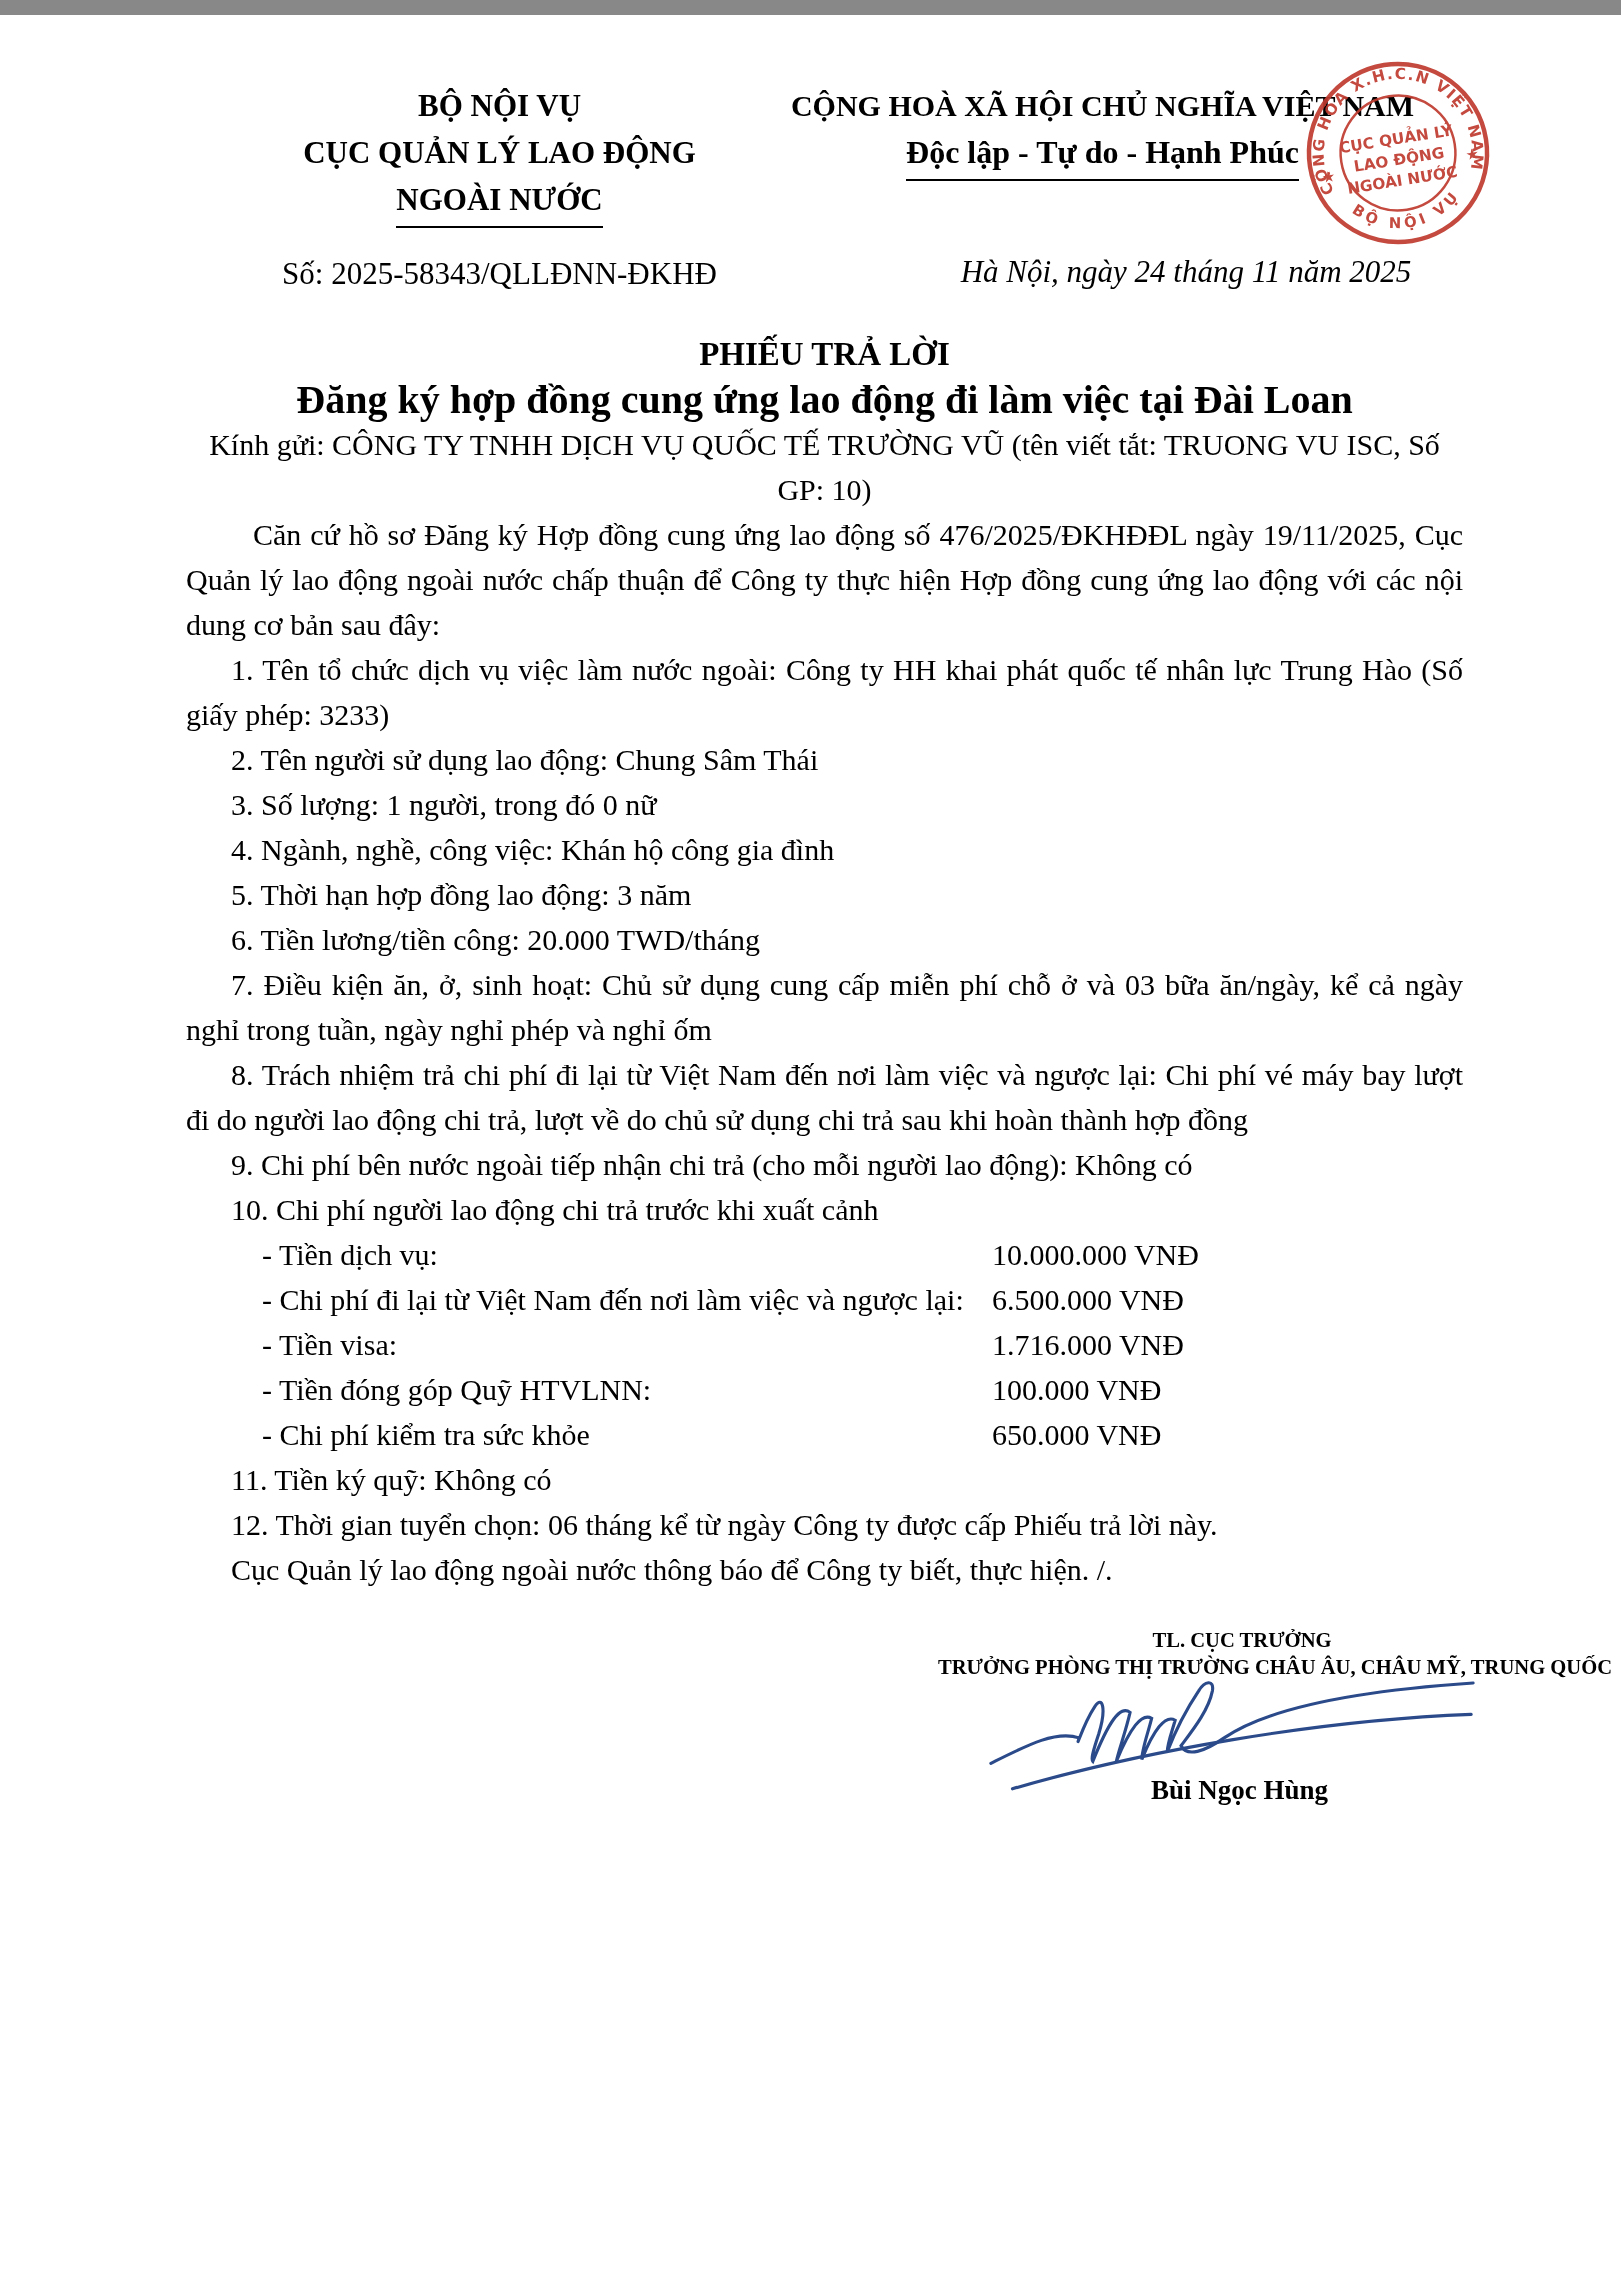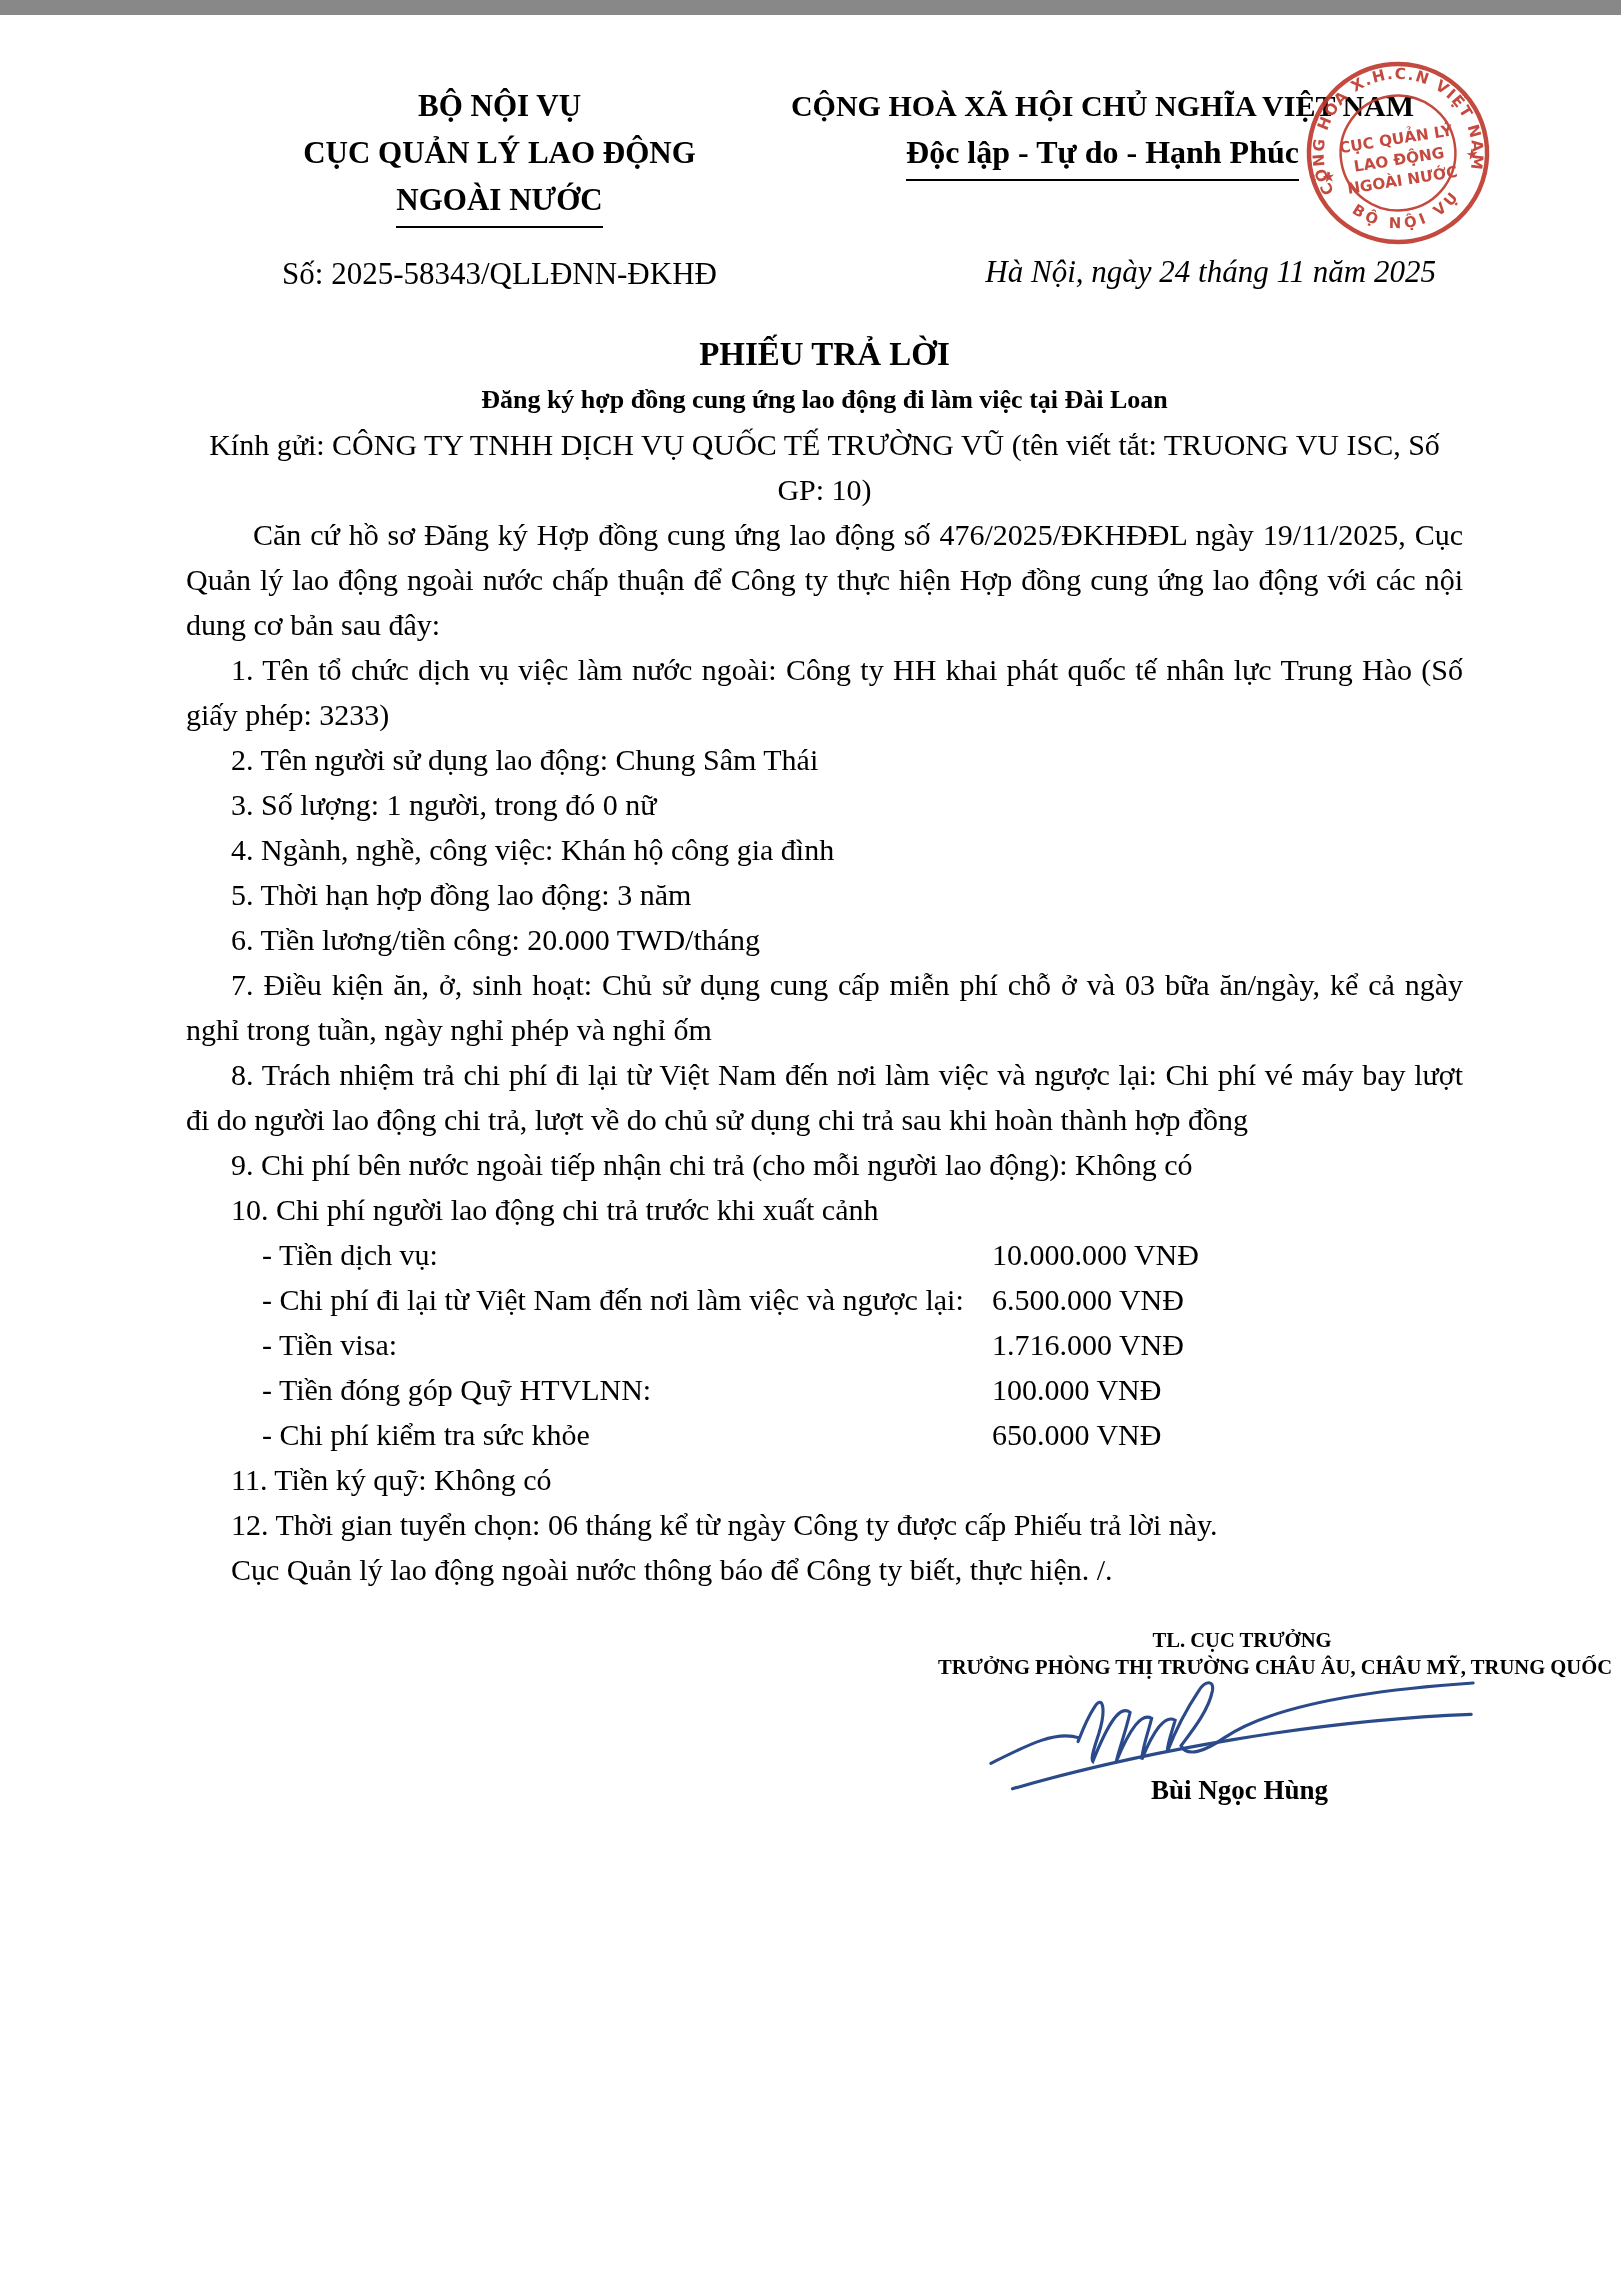--- a/index.html
+++ b/index.html
@@ -21,33 +21,33 @@
   }
   .hdr-right .nation { font-size:30px; }
   .hdr-right .motto  { font-size:32px; }
 
   .doc-number {
     position:absolute; left:127px; top:241px; width:745px;
     text-align:center; font-size:31px;
   }
   .date-line {
     position:absolute; left:936px; top:239px; width:500px;
-    text-align:right; font-style:italic; font-size:31px;
+    text-align:center; font-style:italic; font-size:31px;
   }
 
   .stamp { position:absolute; left:1304px; top:44px; width:188px; height:188px; opacity:0.92; }
   .stamp text { font-family:"DejaVu Sans","Liberation Sans",sans-serif; font-weight:bold; }
 
   .body {
     position:absolute; left:186px; top:317px; width:1277px;
     font-size:30px; line-height:45px;
   }
   .body p { margin:0; }
   .title    { text-align:center; font-weight:bold; font-size:33px; }
-  .subtitle { text-align:center; font-weight:bold; font-size:26px; }
+  .subtitle { text-align:center; font-weight:bold; font-size:40px; }
   .recipient{ text-align:center; }
   .intro    { text-align:justify; text-indent:67px; }
   .item     { text-align:justify; text-indent:45px; }
   .fee-row  { position:relative; padding-left:76px; }
   .fee-amount { position:absolute; left:806px; top:0; }
   .closing  { text-indent:45px; }
 
   .sig-titles {
     position:absolute; left:938px; top:1612px; width:608px;
     text-align:center; font-weight:bold; font-size:20.6px; line-height:27.4px;

